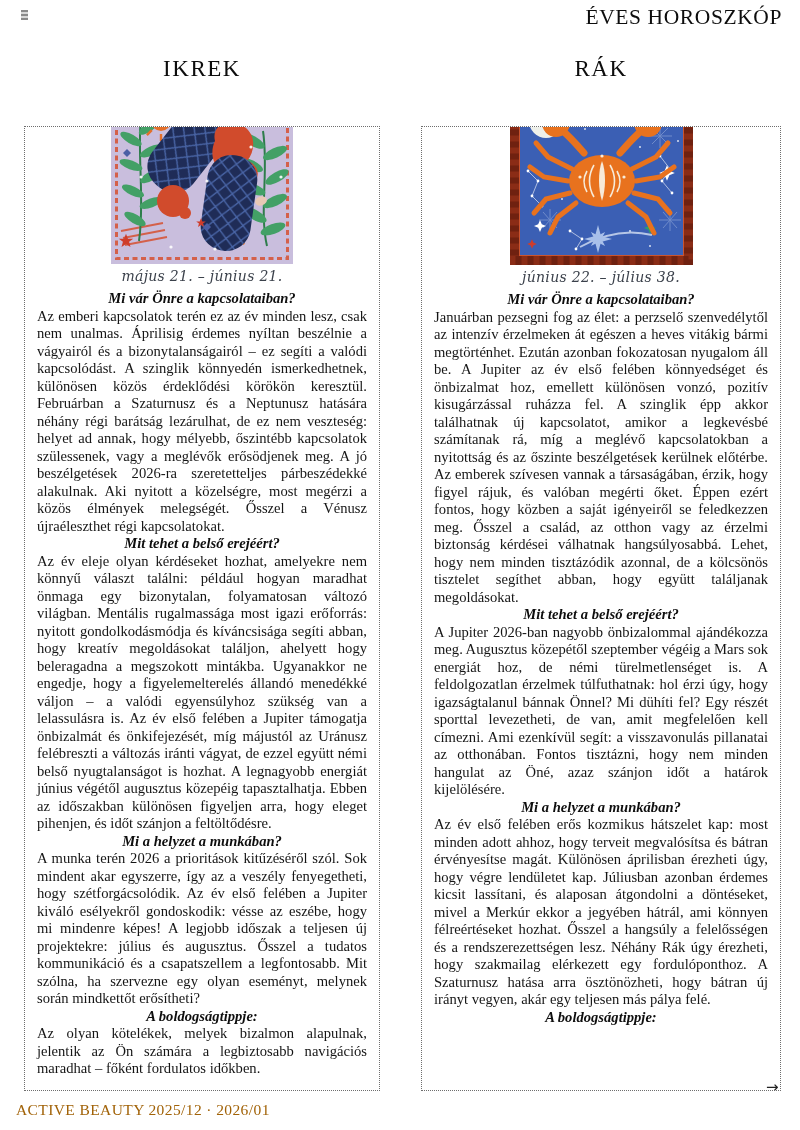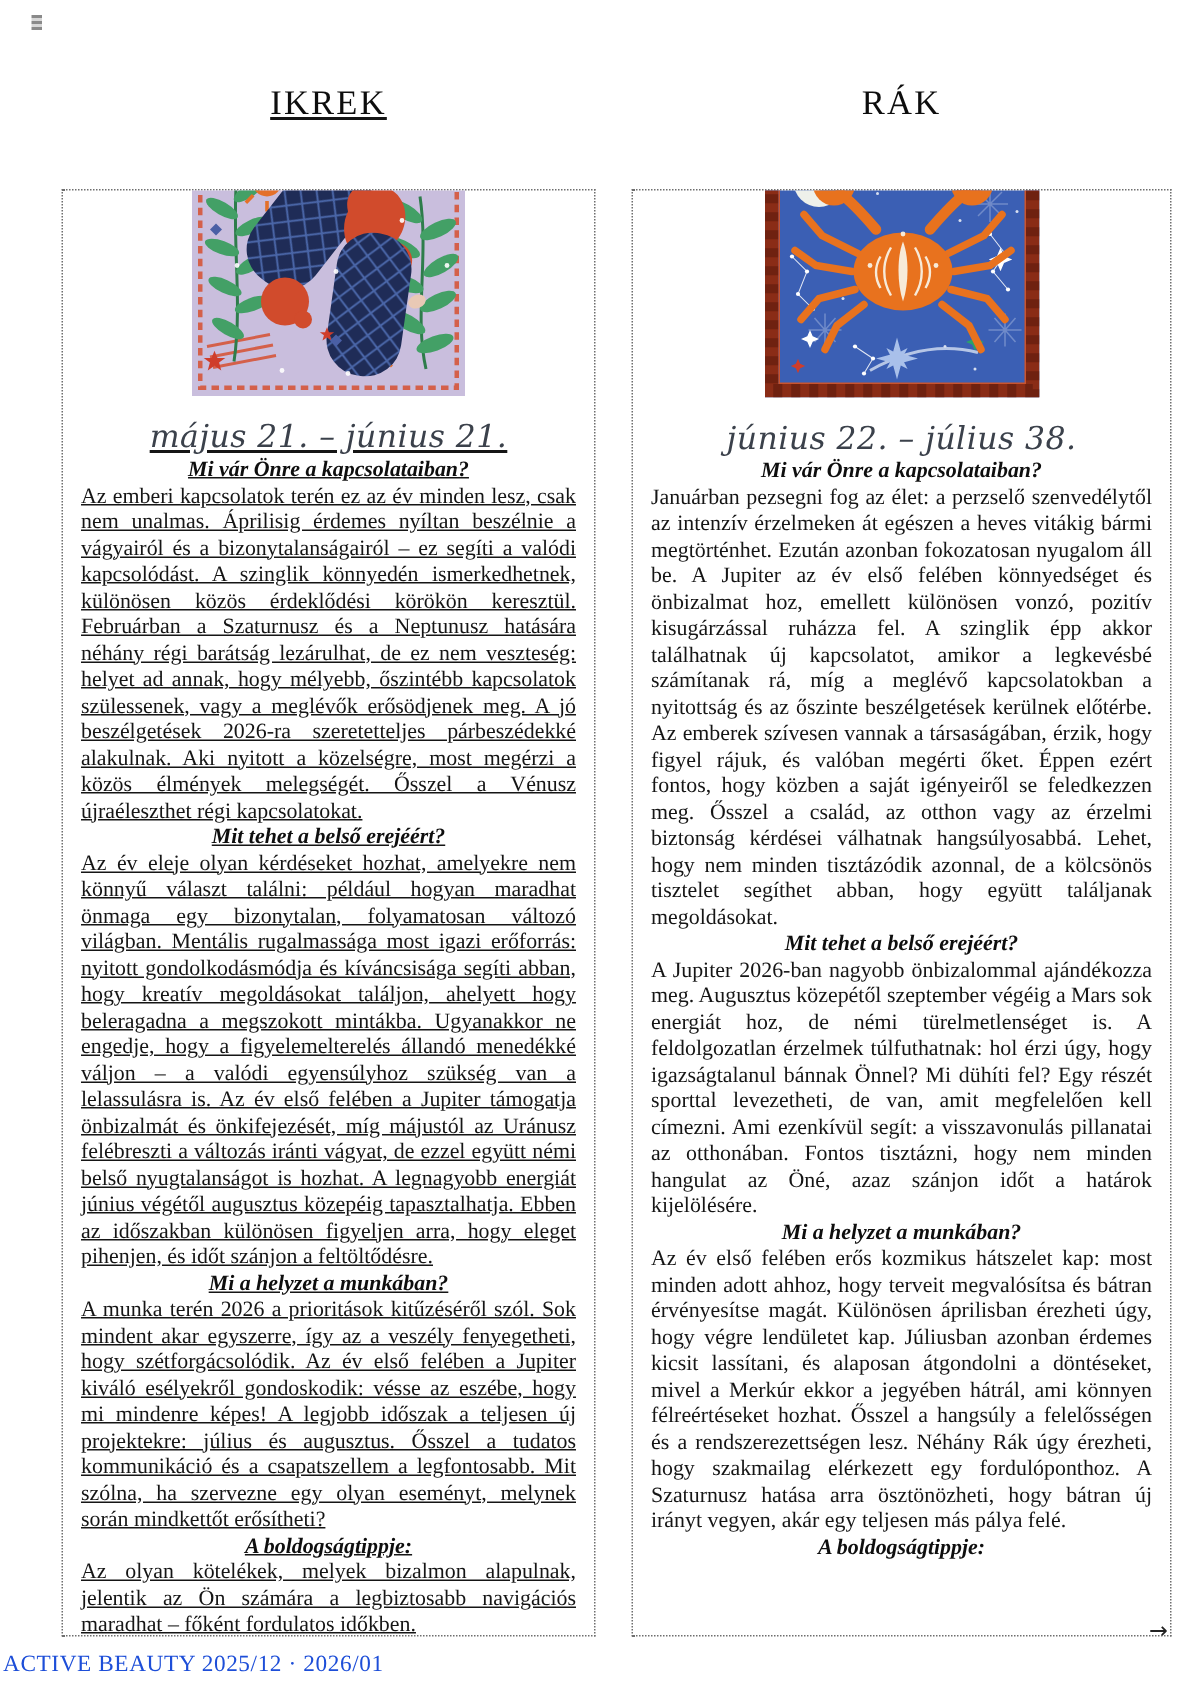--- a/index.html
+++ b/index.html
@@ -3,43 +3,44 @@
 <meta charset="utf-8">
 <style>
   html,body{margin:0;padding:0;background:#ffffff;}
   .page{position:relative;width:800px;height:1130px;background:#fff;overflow:hidden;
         font-family:"Liberation Serif",serif;color:#151515;}
   .print-mark{position:absolute;left:21px;top:10px;width:7px;height:10px;
         background:repeating-linear-gradient(180deg,#8a8a8a 0 2px,#d8d8d8 2px 4px);}
   .page-header{position:absolute;top:5px;right:18px;font-size:21.5px;letter-spacing:.6px;
         color:#0d0d0d;white-space:nowrap;}
   .col{position:absolute;top:54px;}
-  .col-left{left:41px;width:356px;text-decoration:underline;}
+  .col-left{left:24px;width:356px;}
   .col-right{left:421px;width:360px;}
   .sign-title{margin:0 0 42px 0;text-align:center;font-size:23px;font-weight:normal;
         letter-spacing:1.5px;line-height:30px;color:#0d0d0d;}
   .hbox{border:1.5px dotted #6e6e6e;height:965px;box-sizing:border-box;overflow:hidden;}
   .art{display:block;margin:-46px auto 0;}
-  .date-range{margin-top:18px;text-align:center;font-style:italic;font-size:21px;
+  .date-range{margin-top:3px;text-align:center;font-style:italic;font-size:14px;
         line-height:18px;color:#3b414b;font-family:"DejaVu Serif",serif;letter-spacing:.3px;}
   .content{margin-top:5px;padding:0 12px;}
   .sec-h{margin:0;font-size:14.6px;line-height:17.5px;font-weight:bold;font-style:italic;color:#0e0e0e;text-align:center;}
   .sec-b{margin:0;font-size:14.6px;line-height:17.5px;text-align:justify;text-justify:inter-word;}
-  .magazine-footer{position:absolute;left:2px;top:1101px;font-size:15.5px;letter-spacing:.4px;color:#1d4ed8;}
+  .magazine-footer{position:absolute;left:16px;top:1101px;font-size:15.5px;letter-spacing:.4px;color:#a16207;}
   .page-number{position:absolute;right:12px;top:1154px;font-size:26px;color:#101010;}
   .cont-arrow{position:absolute;left:766px;top:1078px;font-family:"DejaVu Sans",sans-serif;
         font-size:15px;color:#222;}
 </style>
 </head>
 <body>
 
 <div class="page">
 
   <div class="print-mark"></div>
 
+  <div class="page-header">ÉVES HOROSZKÓP</div>
 
   <div class="col col-left">
     <h2 class="sign-title">IKREK</h2>
     <div class="hbox">
 
       <svg class="art" width="182" height="183" viewBox="0 0 182 183">
         <defs>
           <pattern id="agy" width="15" height="15" patternUnits="userSpaceOnUse">
             <rect width="15" height="15" fill="#1f2c57"></rect>
             <path d="M7.5 0 L15 7.5 L7.5 15 L0 7.5 Z" fill="none" stroke="#4a66a8" stroke-width="1.3"></path>

